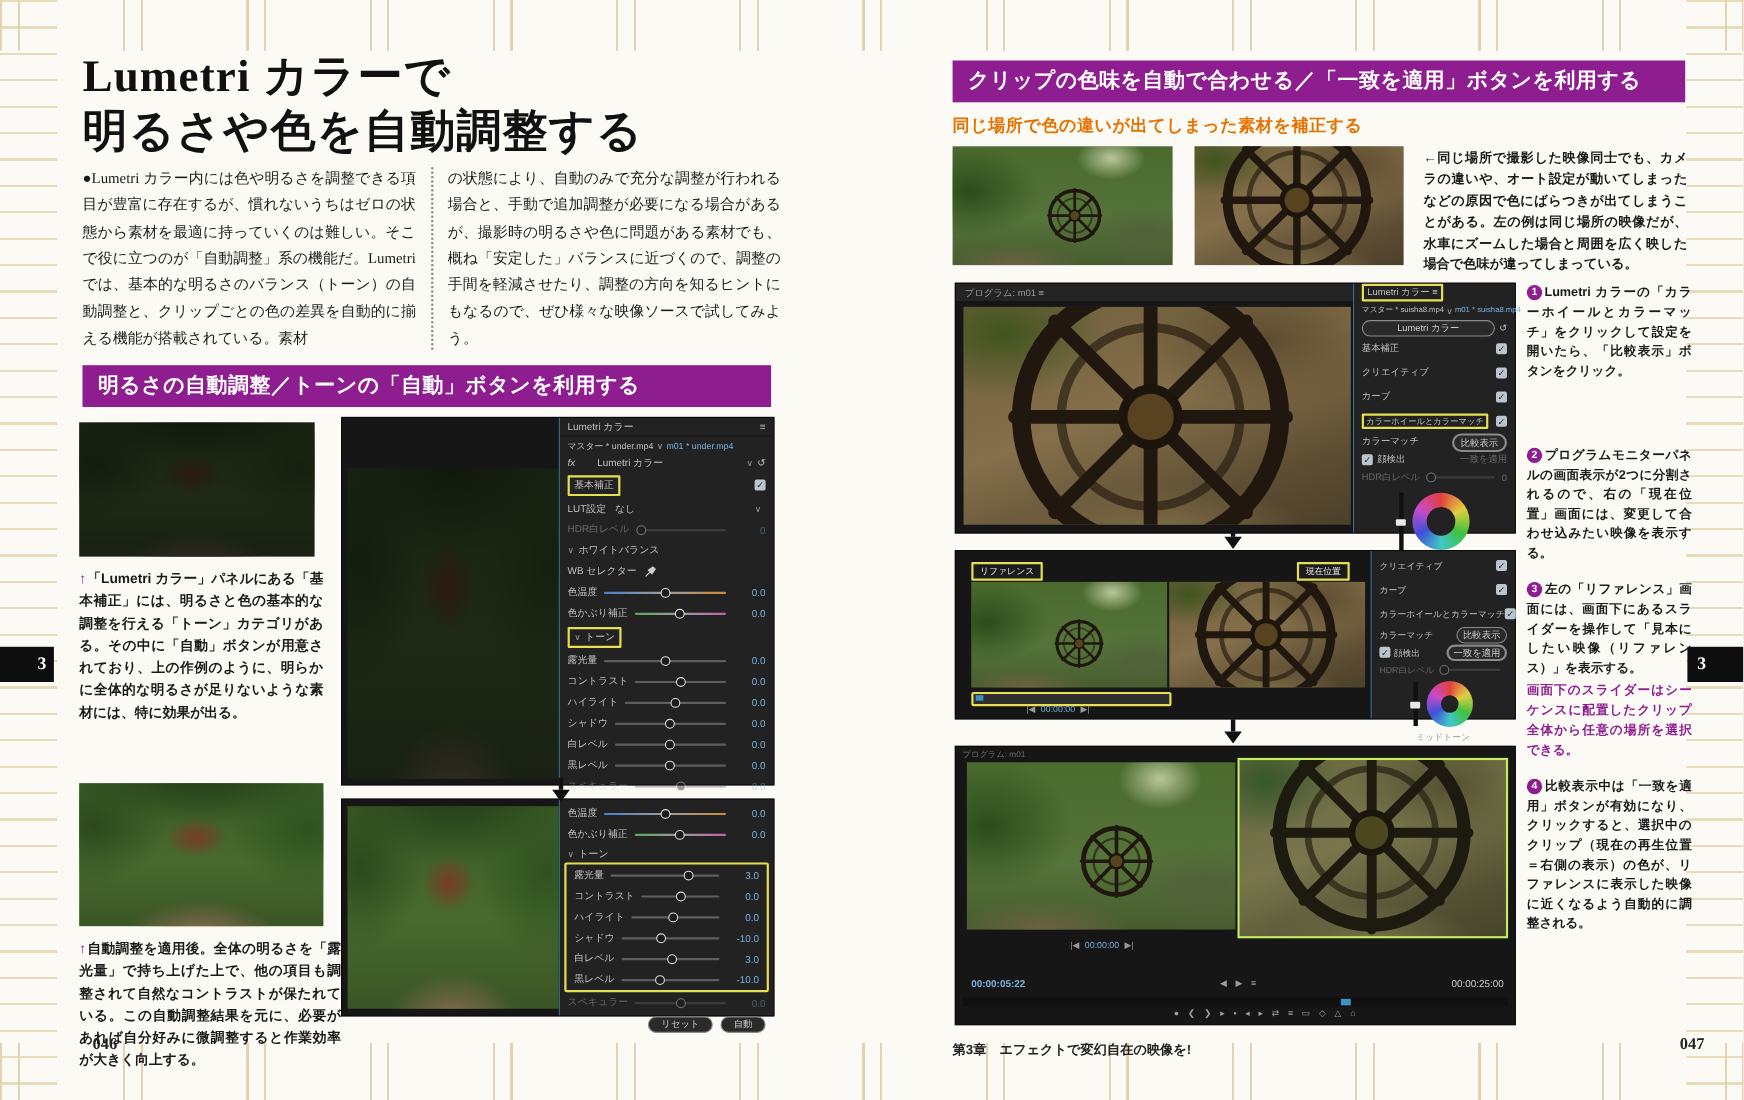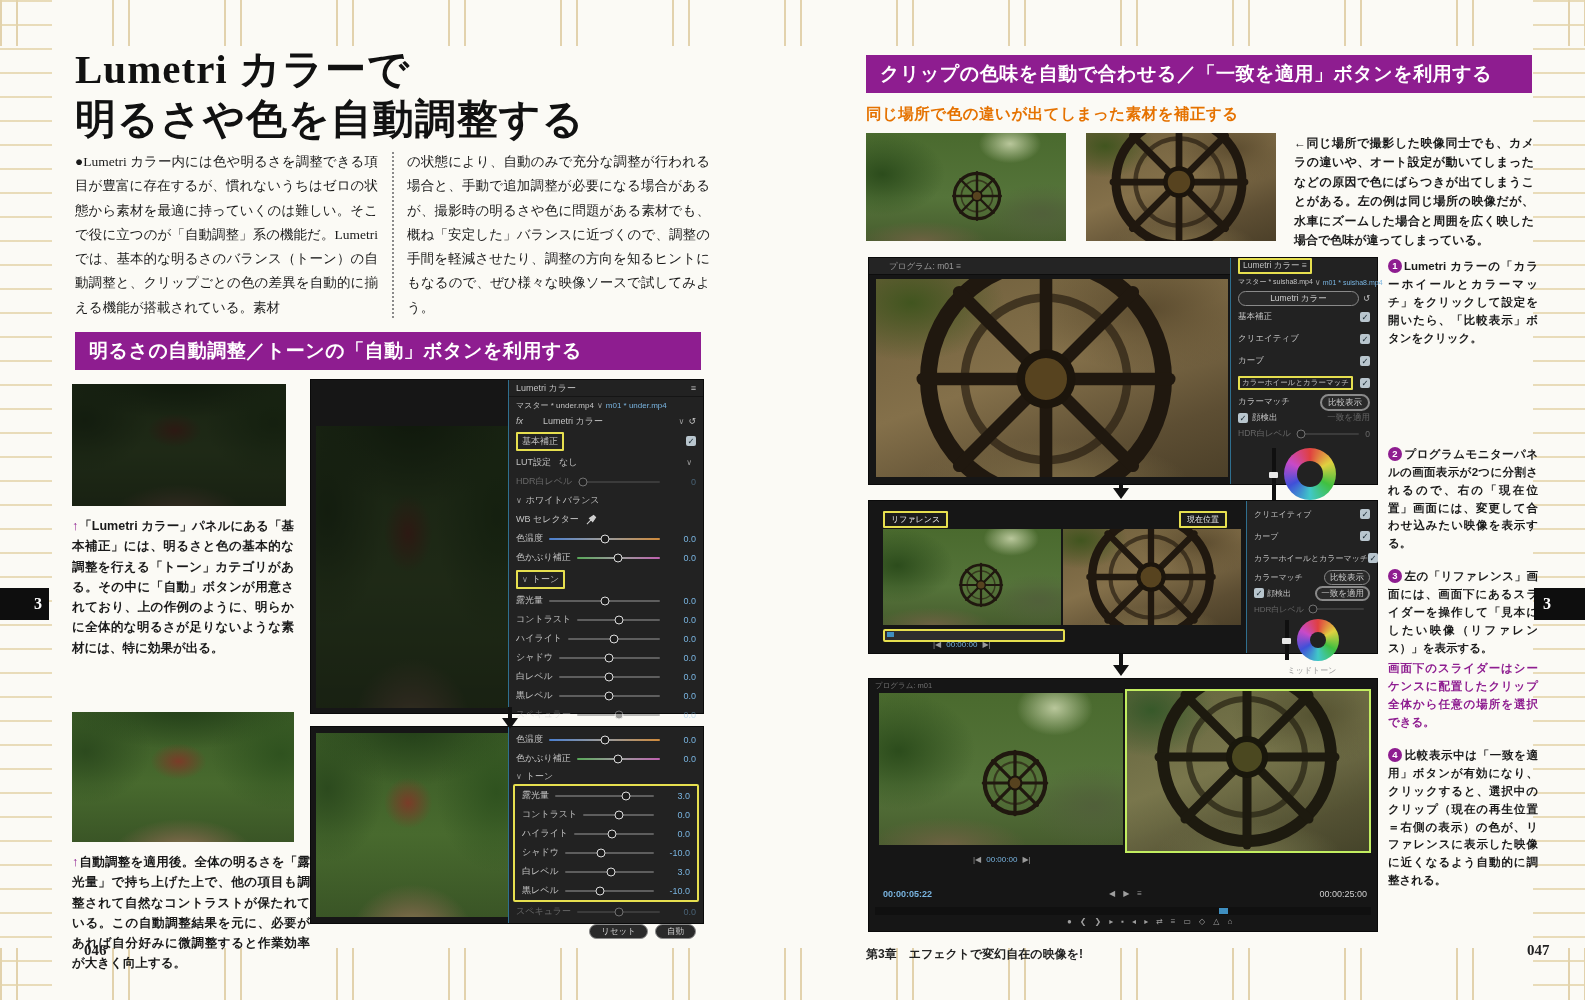--- a/index.html
+++ b/index.html
@@ -20,21 +20,21 @@
   .title{font-family:"Liberation Serif","DejaVu Serif",serif;font-weight:bold;font-size:41px;line-height:1.22;letter-spacing:1px;color:#111;}
   .intro{display:flex;font-family:"Liberation Serif","DejaVu Serif",serif;font-size:13.5px;line-height:1.8;text-align:justify;}
   .intro .col{width:303px;}
   .intro .div{border-left:2px dotted #8a8a8a;margin:2px 13px 2px 14px;}
   .banner{background:#8e1d90;color:#fff;font-weight:bold;font-size:19px;line-height:38px;padding-left:14px;letter-spacing:.5px;}
   .caption{font-size:12.5px;font-weight:bold;line-height:1.62;text-align:justify;}
   .caption .arr{color:#8e1d90;margin-right:1px;}
   .subhead{color:#e57200;font-weight:bold;font-size:15.5px;letter-spacing:.5px;}
   .stepcol{width:150px;font-size:11.5px;font-weight:bold;line-height:1.56;text-align:justify;}
   .step{margin-bottom:15px;}
-  .step:first-child{margin-bottom:98px;}
+  .step:first-child{margin-bottom:58px;}
   .stepnum{display:inline-block;width:14px;height:14px;border-radius:50%;background:#8e1d90;color:#fff;
            font-size:9.5px;line-height:14px;text-align:center;font-weight:bold;margin-right:2px;vertical-align:1px;}
   .stepnote{color:#8e1d90;margin-top:2px;}
   .foot{font-family:"Liberation Serif","DejaVu Serif",serif;font-weight:bold;font-size:15px;color:#222;}
   .chapfoot{font-size:12px;font-weight:bold;color:#222;}
   .tab3{background:#0e0e0e;color:#fff;font-family:"Liberation Serif","DejaVu Serif",serif;font-size:16px;font-weight:bold;
         width:42px;height:32px;line-height:32px;}
   
   .ph{position:absolute;overflow:hidden;background:#3c5a28;}
   .ph-river{background:
@@ -76,21 +76,21 @@
   .pill{border:1px solid #8a8a8a;border-radius:9px;padding:1px 11px;background:#2a2a2a;color:#cfcfcf;font-size:8.5px;line-height:11px;text-align:center;}
   .cb{width:10px;height:10px;background:#b9c6ce;color:#20303a;font-size:8.5px;line-height:10px;text-align:center;border-radius:2px;flex:none;}
   .chev{color:#9a9a9a;font-size:8px;margin-right:4px;}
   .blue{color:#79b4e0;}
   .wheel{width:52px;height:52px;border-radius:50%;background:conic-gradient(#e04040,#e0d040,#40c040,#40c8c8,#4050d8,#c84ac8,#e04040);position:relative;flex:none;}
   .wheel::after{content:"";position:absolute;inset:13px;background:#222;border-radius:50%;}
   .vsl{width:4px;height:52px;background:#101010;position:relative;margin-right:8px;flex:none;}
   .vsl .vk{position:absolute;left:-3px;top:46%;width:9px;height:6px;background:#e8e8e8;border-radius:1px;}
   .wheel-label{font-size:8px;color:#9a9a9a;text-align:center;margin-top:2px;}
   .taglabel{position:absolute;font-size:8px;color:#efefef;background:#1b1b1b;border:2px solid #e6df4f;padding:1px 6px;border-radius:1px;z-index:3;}
-  .monitor-tab{height:16px;background:#242424;color:#9a9a9a;font-size:8.5px;line-height:16px;padding-left:20px;border-bottom:1px solid #0d0d0d;}
+  .monitor-tab{height:16px;background:#242424;color:#9a9a9a;font-size:8.5px;line-height:16px;padding-left:8px;border-bottom:1px solid #0d0d0d;}
   .darr{position:absolute;width:16px;z-index:4;}
   .darr i{display:block;margin:0 auto;width:4px;height:11px;background:#111;}
   .darr b{display:block;width:0;height:0;border:8px solid transparent;border-top:11px solid #111;border-bottom:0;margin:0 auto;}
   .mini-nav{position:absolute;color:#9a9a9a;font-size:8px;display:flex;align-items:center;gap:5px;}
   .mini-nav .t{color:#79b4e0;}
   .tl-bar{position:absolute;display:flex;align-items:center;font-size:9px;color:#b8b8b8;}
   .iconrow span{margin:0 4px;color:#9f9f9f;font-size:8px;}
   .scrollsq{position:absolute;width:9px;height:6px;background:#3f8fc0;}
 </style>
 </head>

